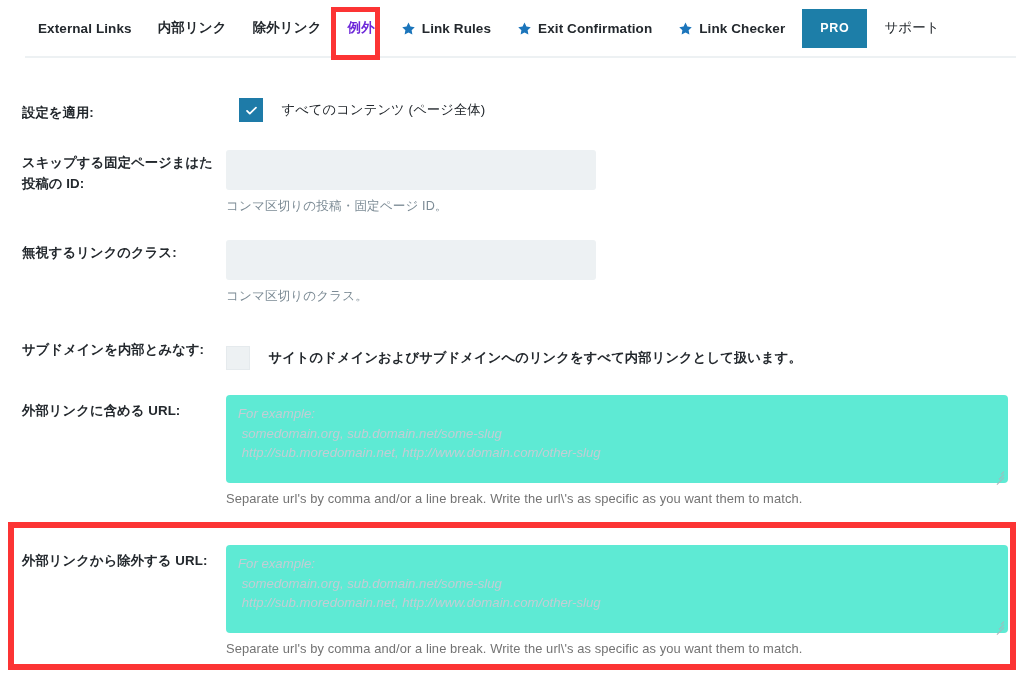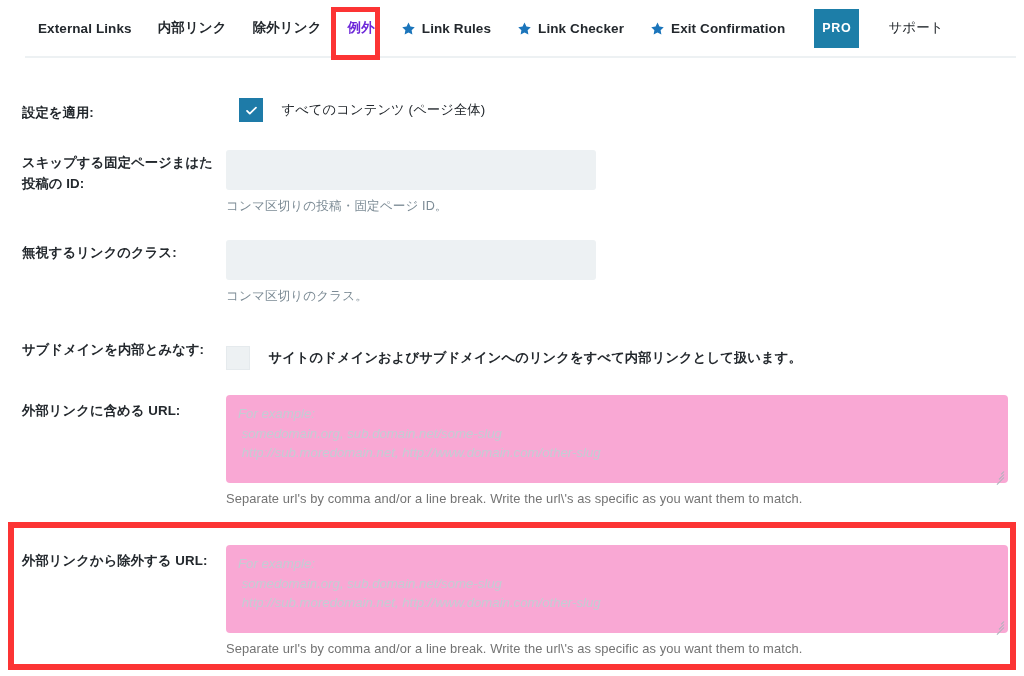--- a/index.html
+++ b/index.html
@@ -69,25 +69,25 @@
     margin-right: 6px;
     position: relative;
     top: 0px;
     flex: 0 0 auto;
   }
   .tab .star svg { display: block; }
   .tab.pro {
     background: #1d7ea8;
     color: #ffffff;
     height: 39px;
-    padding: 0 8px;
+    padding: 0 18px;
     font-size: 12.5px;
     letter-spacing: .7px;
     align-self: center;
-    margin: 0 16px;
+    margin: 0 4px;
     display: flex;
     align-items: center;
   }
 
   
   .hl-tab {
     position: absolute;
     left: 331px;
     top: 7px;
     width: 49px;
@@ -166,21 +166,21 @@
     color: #7c8b95;
     margin-top: 7px;
     letter-spacing: .1px;
     line-height: 18px;
   }
   .helper.en { color: #737373; font-size: 12.9px; }
 
   .textarea {
     width: 782px;
     height: 88px;
-    background: #f9a8d4;
+    background: #5eead4;
     border: none;
     border-radius: 4px;
     outline: none;
     resize: none;
     font-family: "Liberation Sans", sans-serif;
     font-size: 13.2px;
     line-height: 19.5px;
     color: #32373c;
     padding: 9px 12px;
     display: block;
@@ -252,30 +252,30 @@
         </span>
         <span>Link Rules</span>
       </a>
 
       <a class="tab" href="#">
         <span class="star">
           <svg width="15" height="15" viewBox="0 0 24 24">
               <path fill="#1b75bb" d="M12 2.5l3.1 6.3 6.9 1-5 4.9 1.2 6.9L12 18.3 5.8 21.6 7 14.7l-5-4.9 6.9-1z"></path>
             </svg>
         </span>
-        <span>Link Checker</span>
+        <span>Exit Confirmation</span>
       </a>
 
       <a class="tab" href="#">
         <span class="star">
           <svg width="15" height="15" viewBox="0 0 24 24">
               <path fill="#1b75bb" d="M12 2.5l3.1 6.3 6.9 1-5 4.9 1.2 6.9L12 18.3 5.8 21.6 7 14.7l-5-4.9 6.9-1z"></path>
             </svg>
         </span>
-        <span>Exit Confirmation</span>
+        <span>Link Checker</span>
       </a>
 
       <a class="tab pro" href="#">
         <span>PRO</span>
       </a>
 
       <a class="tab support" href="#">
         <span>サポート</span>
       </a>
 

